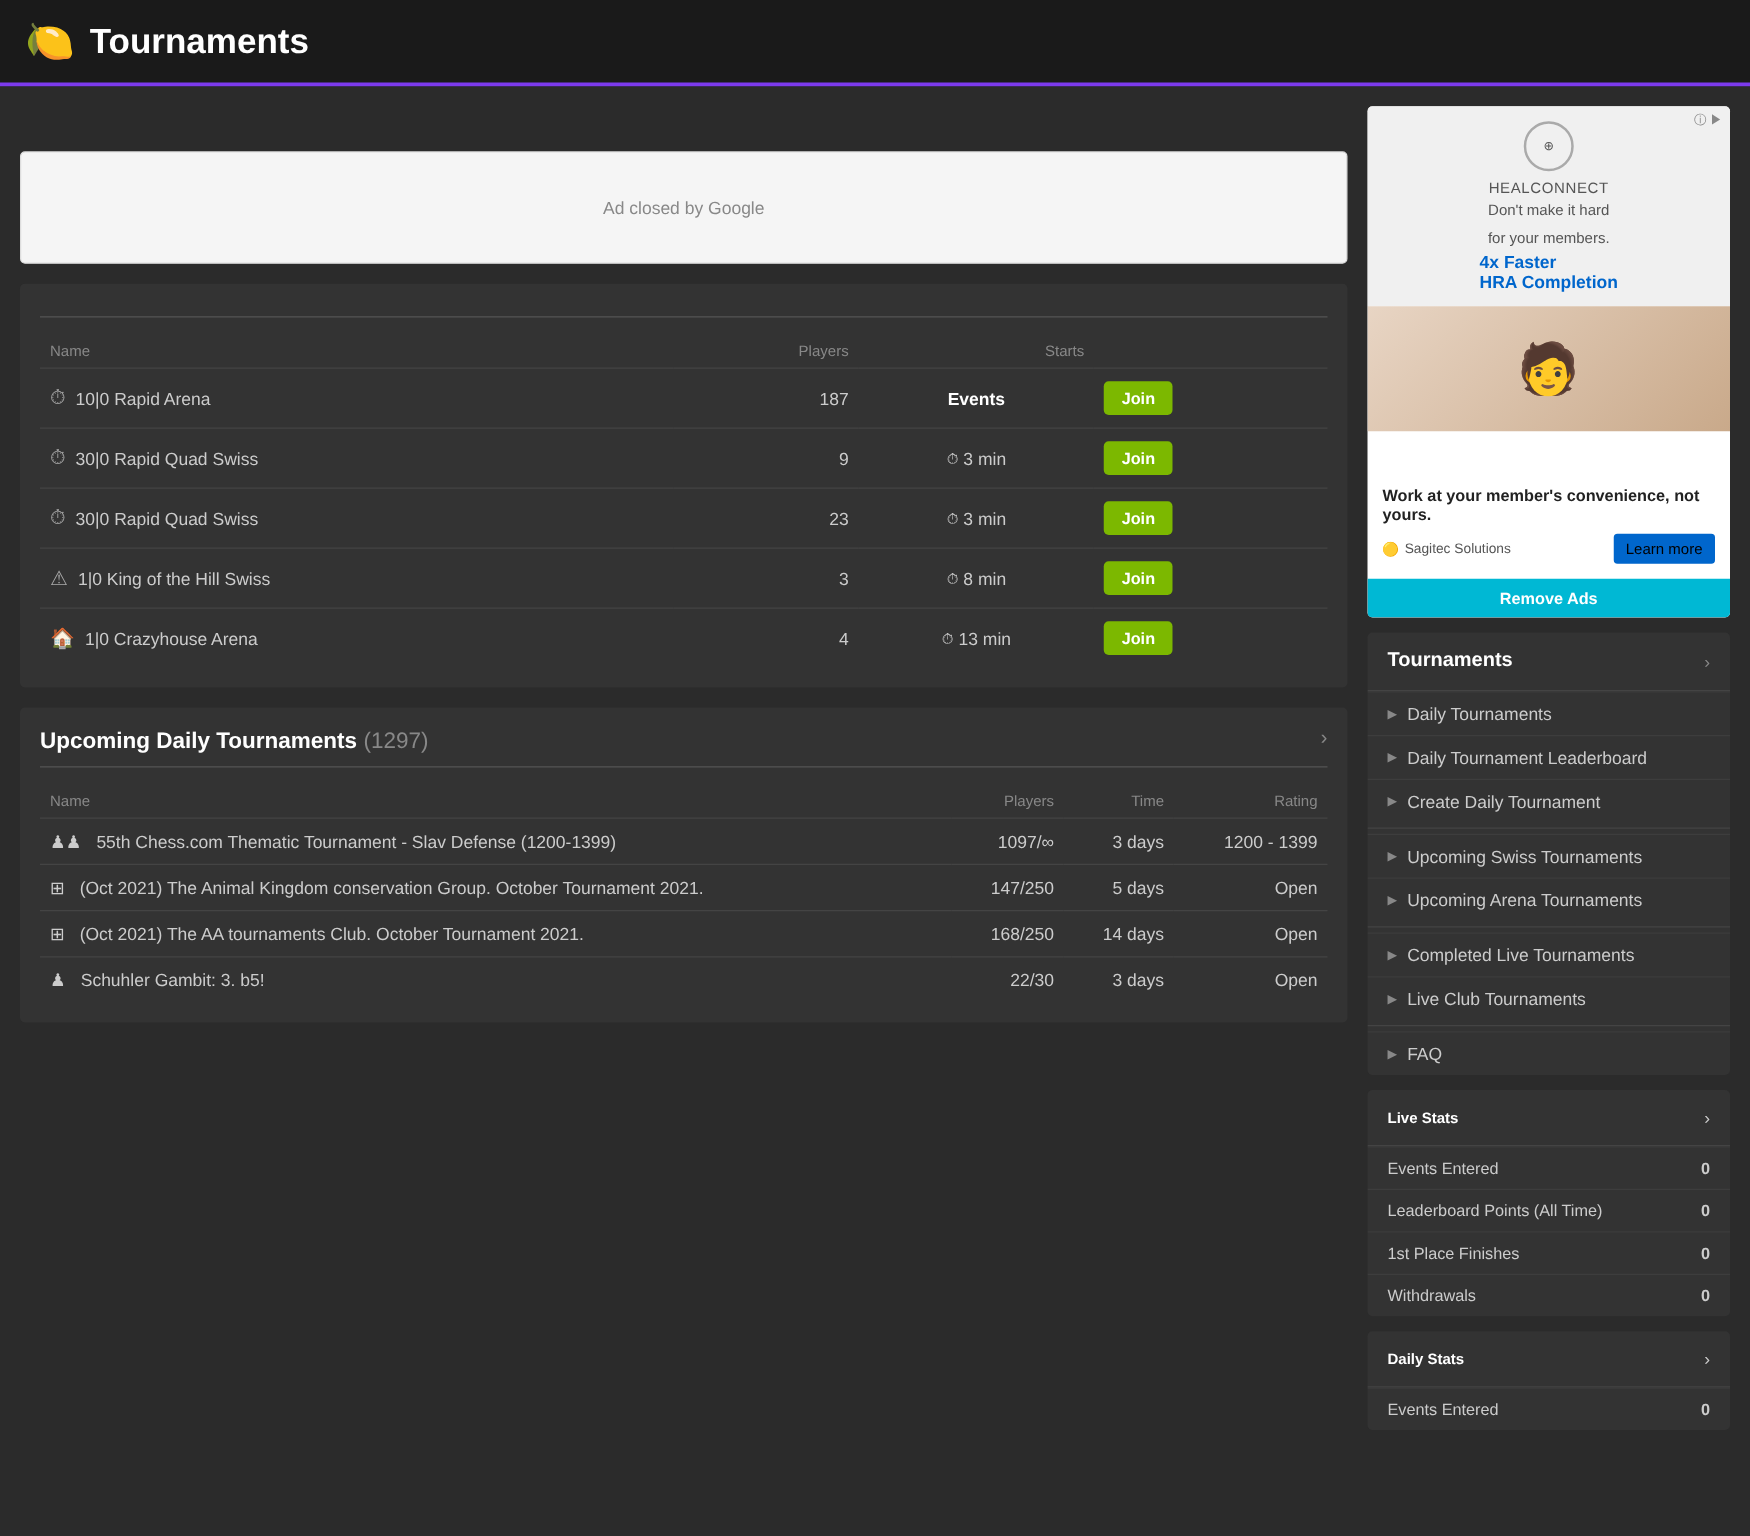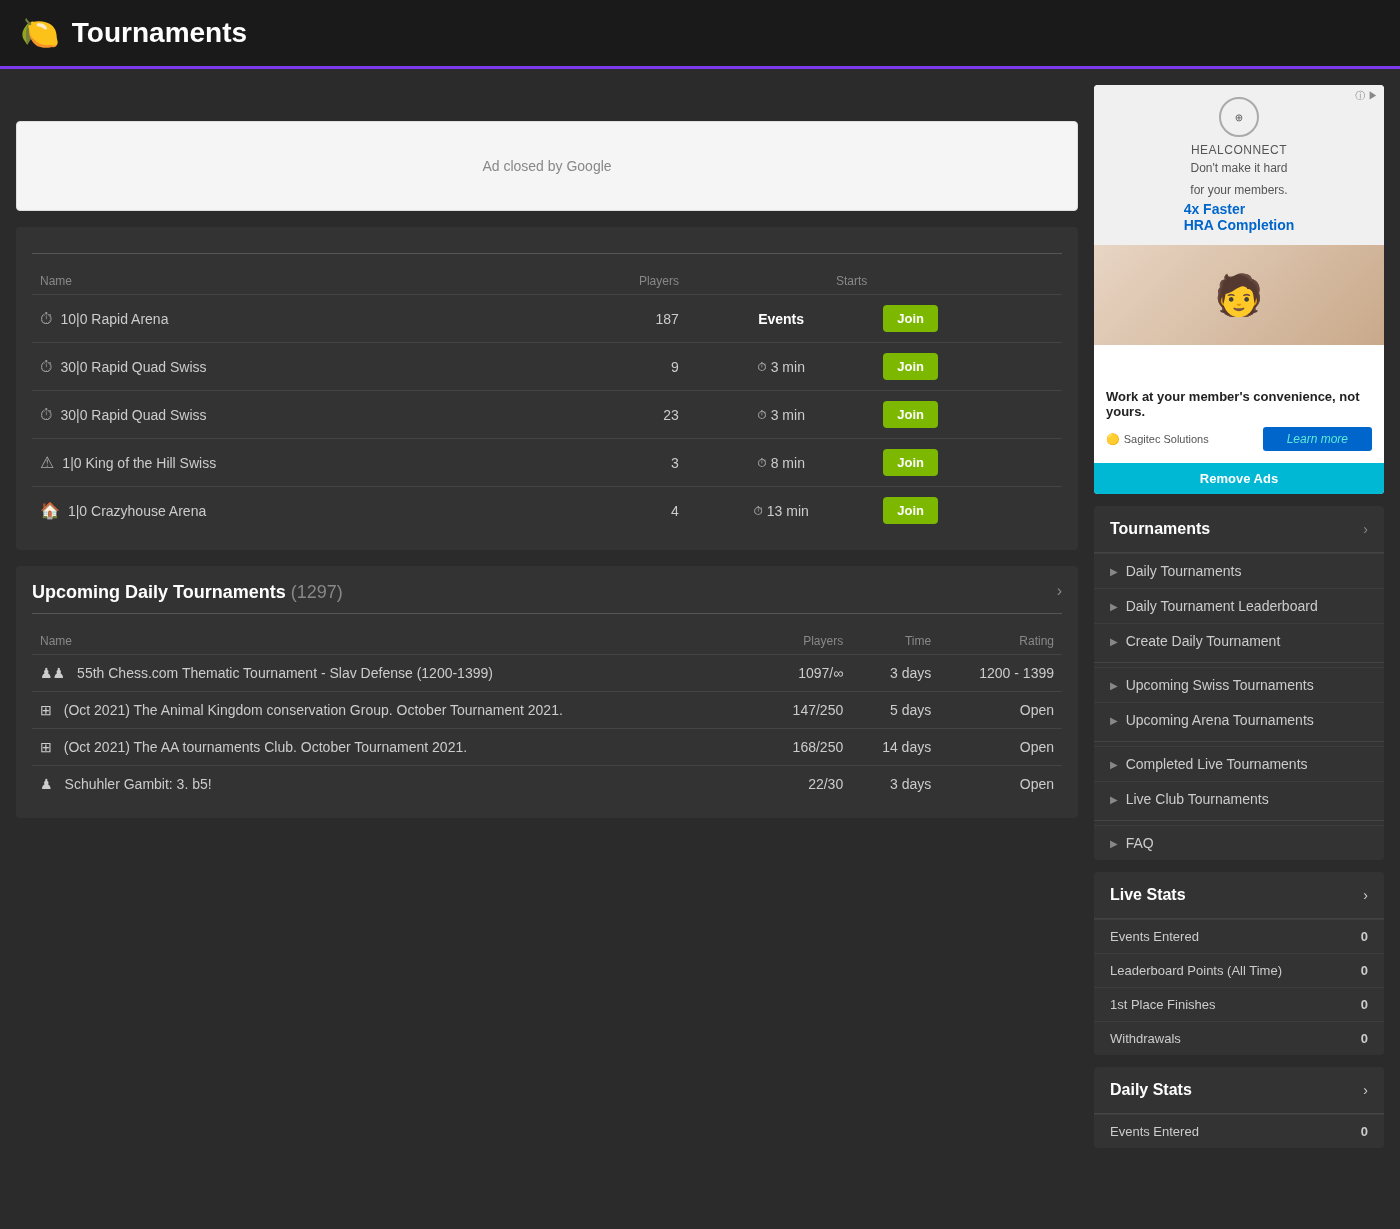--- a/index.html
+++ b/index.html
@@ -236,27 +236,26 @@
     }
     .ad-company {
       font-size: 11px;
       color: #555;
       display: flex;
       align-items: center;
       gap: 4px;
     }
     .ad-learn-btn {
       background: #0066cc;
-      color: #5eead4;
+      color: #000000;
       border: none;
-      padding: 5px 24px;
+      padding: 5px 10px;
       border-radius: 3px;
       font-size: 12px;
       cursor: pointer;
-      font-style: italic;
     }
     .remove-ads-bar {
       background: #00b8d4;
       color: #fff;
       text-align: center;
       padding: 8px;
       font-size: 13px;
       cursor: pointer;
       font-weight: bold;
     }
@@ -297,21 +296,21 @@
 
     
     .stats-card-header {
       display: flex;
       align-items: center;
       justify-content: space-between;
       padding: 14px 16px;
       border-bottom: 1px solid #444;
     }
     .stats-card-title {
-      font-size: 16px;
+      font-size: 12px;
       font-weight: bold;
       color: #fff;
     }
     .stats-row {
       display: flex;
       justify-content: space-between;
       padding: 9px 16px;
       border-top: 1px solid #3d3d3d;
       color: #ccc;
       font-size: 13px;

